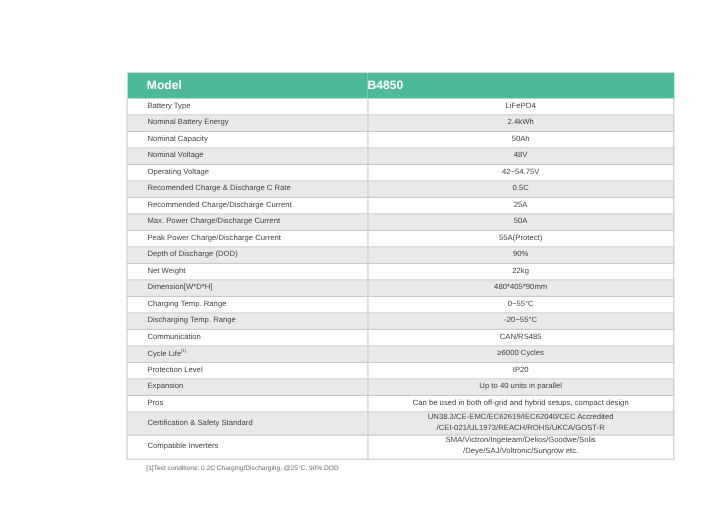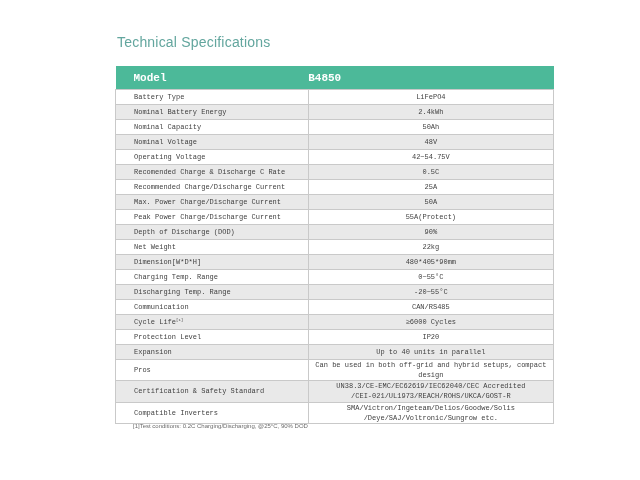--- a/index.html
+++ b/index.html
@@ -21,26 +21,25 @@
     top: 34px;
     font-size: 14px;
     font-weight: 400;
     color: #63a69e;
     letter-spacing: 0.2px;
   }
   table.spec-table {
     position: absolute;
     left: 115px;
     top: 66px;
-    width: 439px;
+    width: 498px;
     border-collapse: collapse;
     table-layout: fixed;
     font-size: 7px;
     color: #3f3f3f;
-    font-family: Liberation Mono, monospace;
   }
   .spec-table col.c-label { width: 44%; }
   .spec-table col.c-value { width: 56%; }
   .spec-table thead th {
     background: #4cb999;
     color: #ffffff;
     font-size: 11px;
     font-weight: 700;
     height: 23px;
     border: none;
@@ -79,21 +78,20 @@
     top: 423px;
     font-size: 6px;
     color: #6b6b6b;
   }
 </style>
 </head>
 <body>
 
 <div class="page">
 
-  <div class="page-title">Technical Specifications</div>
 
   <table class="spec-table">
     <colgroup>
       <col class="c-label">
       <col class="c-value">
     </colgroup>
     <thead>
       <tr>
         <th class="model-h">Model</th>
         <th class="variant-h">B4850</th>

